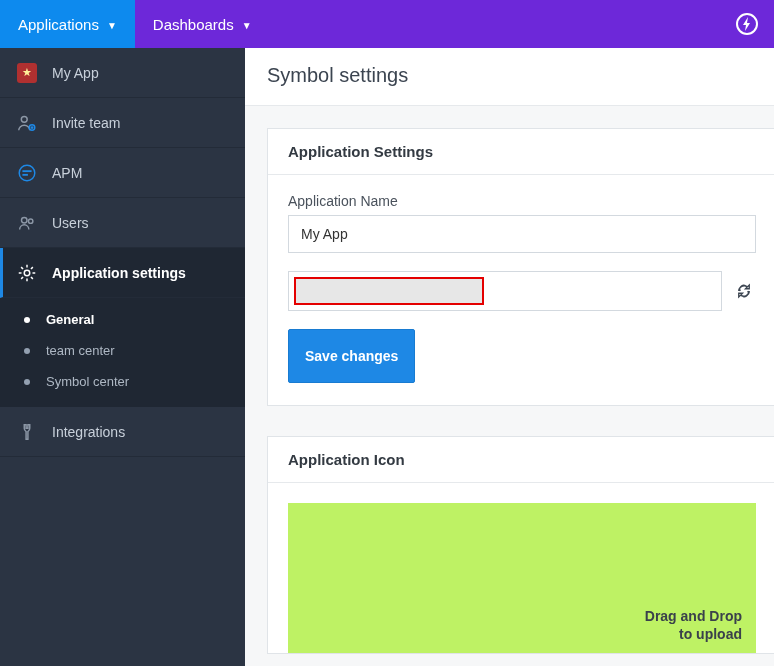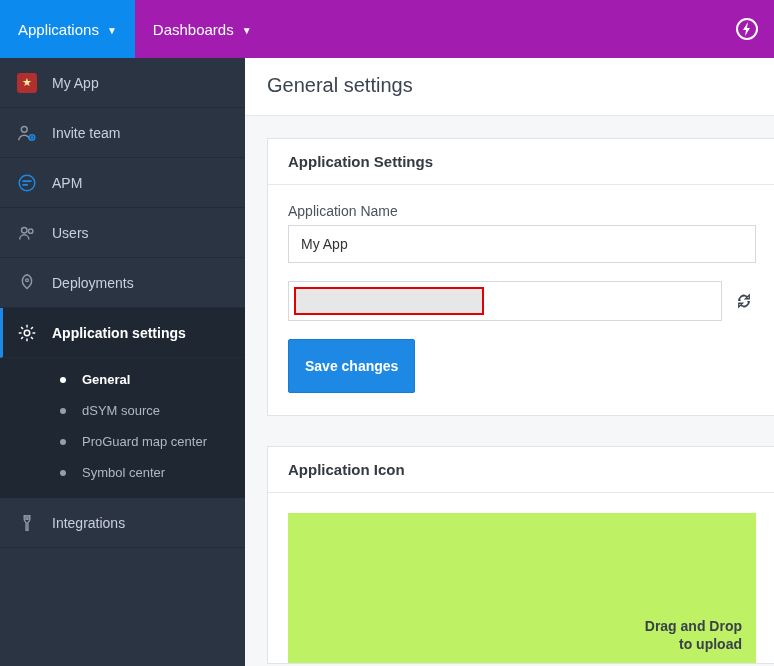--- a/index.html
+++ b/index.html
@@ -6,22 +6,22 @@
   body {
     font-family: "Segoe UI", Arial, sans-serif;
     font-size: 14px;
     background: #f5f5f5;
     width: 774px;
     height: 666px;
     overflow: hidden;
   }
   
   .topbar {
-    height: 58px;
-    background: #a21caf;
+    height: 48px;
+    background: #6d28d9;
     display: flex;
     align-items: stretch;
     color: #fff;
   }
   .topbar-tab {
     display: flex;
     align-items: center;
     padding: 0 18px;
     font-size: 15px;
     cursor: pointer;
@@ -81,21 +81,20 @@
     font-weight: 600;
   }
   .side-sub {
     display: flex;
     align-items: center;
     gap: 16px;
     padding: 8px 16px 8px 24px;
     font-size: 13px;
     cursor: pointer;
     color: #aeb8c4;
-    margin-left: 36px;
   }
   .side-sub .bullet {
     width: 6px; height: 6px; border-radius: 50%;
     background: #93a0b1;
   }
   .side-sub.active { color: #fff; font-weight: 600; }
   .side-sub.active .bullet { background: #fff; }
   .side-group {
     background: #1f2733;
     padding: 6px 0 10px 0;
@@ -283,73 +282,60 @@
       <div class="icon-slot">
         <svg class="icon" viewBox="0 0 24 24">
           <circle cx="9" cy="9" r="3" fill="none" stroke="#8c97a6" stroke-width="1.6"></circle>
           <circle cx="16" cy="10" r="2.4" fill="none" stroke="#8c97a6" stroke-width="1.6"></circle>
           <path d="M4 19c0-2.8 2.3-5 5-5s5 2.2 5 5" fill="none" stroke="#8c97a6" stroke-width="1.6"></path>
         </svg>
       </div>
       <span>Users</span>
     </div>
 
-    <div class="side-item">
-      <div class="icon-slot">
-        <svg class="icon" viewBox="0 0 24 24">
-          <path d="M12 3c3 1 5 4 5 7 0 2-1 4-2 5l-3 3-3-3c-1-1-2-3-2-5 0-3 2-6 5-7z" fill="none" stroke="#8c97a6" stroke-width="1.6"></path>
-          <circle cx="12" cy="9" r="1.6" fill="none" stroke="#8c97a6" stroke-width="1.4"></circle>
-        </svg>
-      </div>
-      <span>Deployments</span>
-    </div>
 
     <div class="side-item active">
       <div class="icon-slot">
         <svg class="icon" viewBox="0 0 24 24">
           <circle cx="12" cy="12" r="3" fill="none" stroke="#fff" stroke-width="1.6"></circle>
           <path d="M12 3v3M12 18v3M3 12h3M18 12h3M5.6 5.6l2.1 2.1M16.3 16.3l2.1 2.1M18.4 5.6l-2.1 2.1M7.7 16.3l-2.1 2.1" stroke="#fff" stroke-width="1.6"></path>
         </svg>
       </div>
       <span>Application settings</span>
     </div>
 
     <div class="side-group">
       <div class="side-sub active">
         <div class="bullet"></div>
         <span>General</span>
       </div>
       <div class="side-sub">
         <div class="bullet"></div>
-        <span>dSYM source</span>
-      </div>
-      <div class="side-sub">
-        <div class="bullet"></div>
-        <span>ProGuard map center</span>
+        <span>team center</span>
       </div>
       <div class="side-sub">
         <div class="bullet"></div>
         <span>Symbol center</span>
       </div>
     </div>
 
     <div class="side-item">
       <div class="icon-slot">
         <svg class="icon" viewBox="0 0 24 24">
           <path d="M9 4h2v4h2V4h2v4a4 4 0 01-2 3.5V20h-2v-8.5A4 4 0 019 8V4z" fill="none" stroke="#8c97a6" stroke-width="1.6"></path>
         </svg>
       </div>
       <span>Integrations</span>
     </div>
 
   </div>
 
   <div class="main">
     <div class="page-header">
-      <h1>General settings</h1>
+      <h1>Symbol settings</h1>
     </div>
 
     <div class="panel">
       <div class="panel-head">Application Settings</div>
       <div class="panel-body">
         <div class="form-row">
           <label class="form-label">Application Name</label>
           <input class="form-input" type="text" value="My App" style="">
         </div>
         <div class="form-row">

